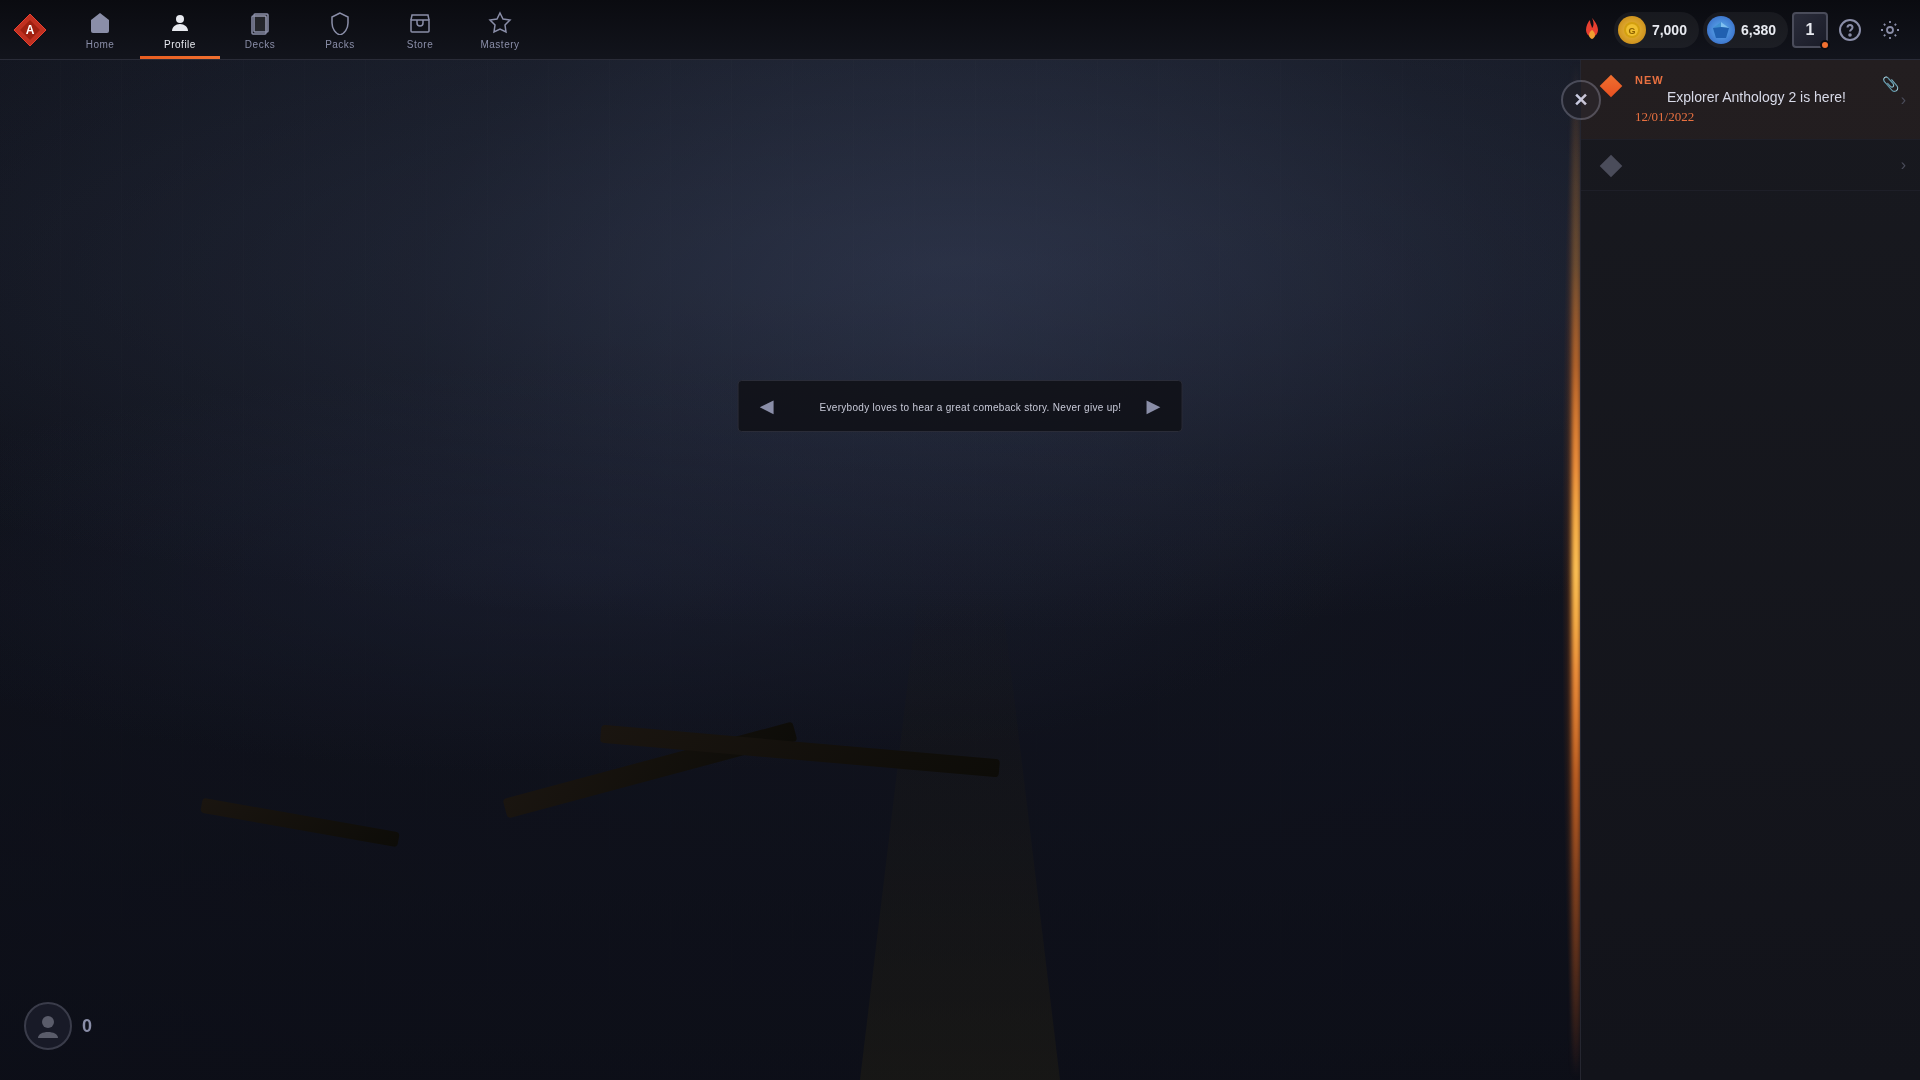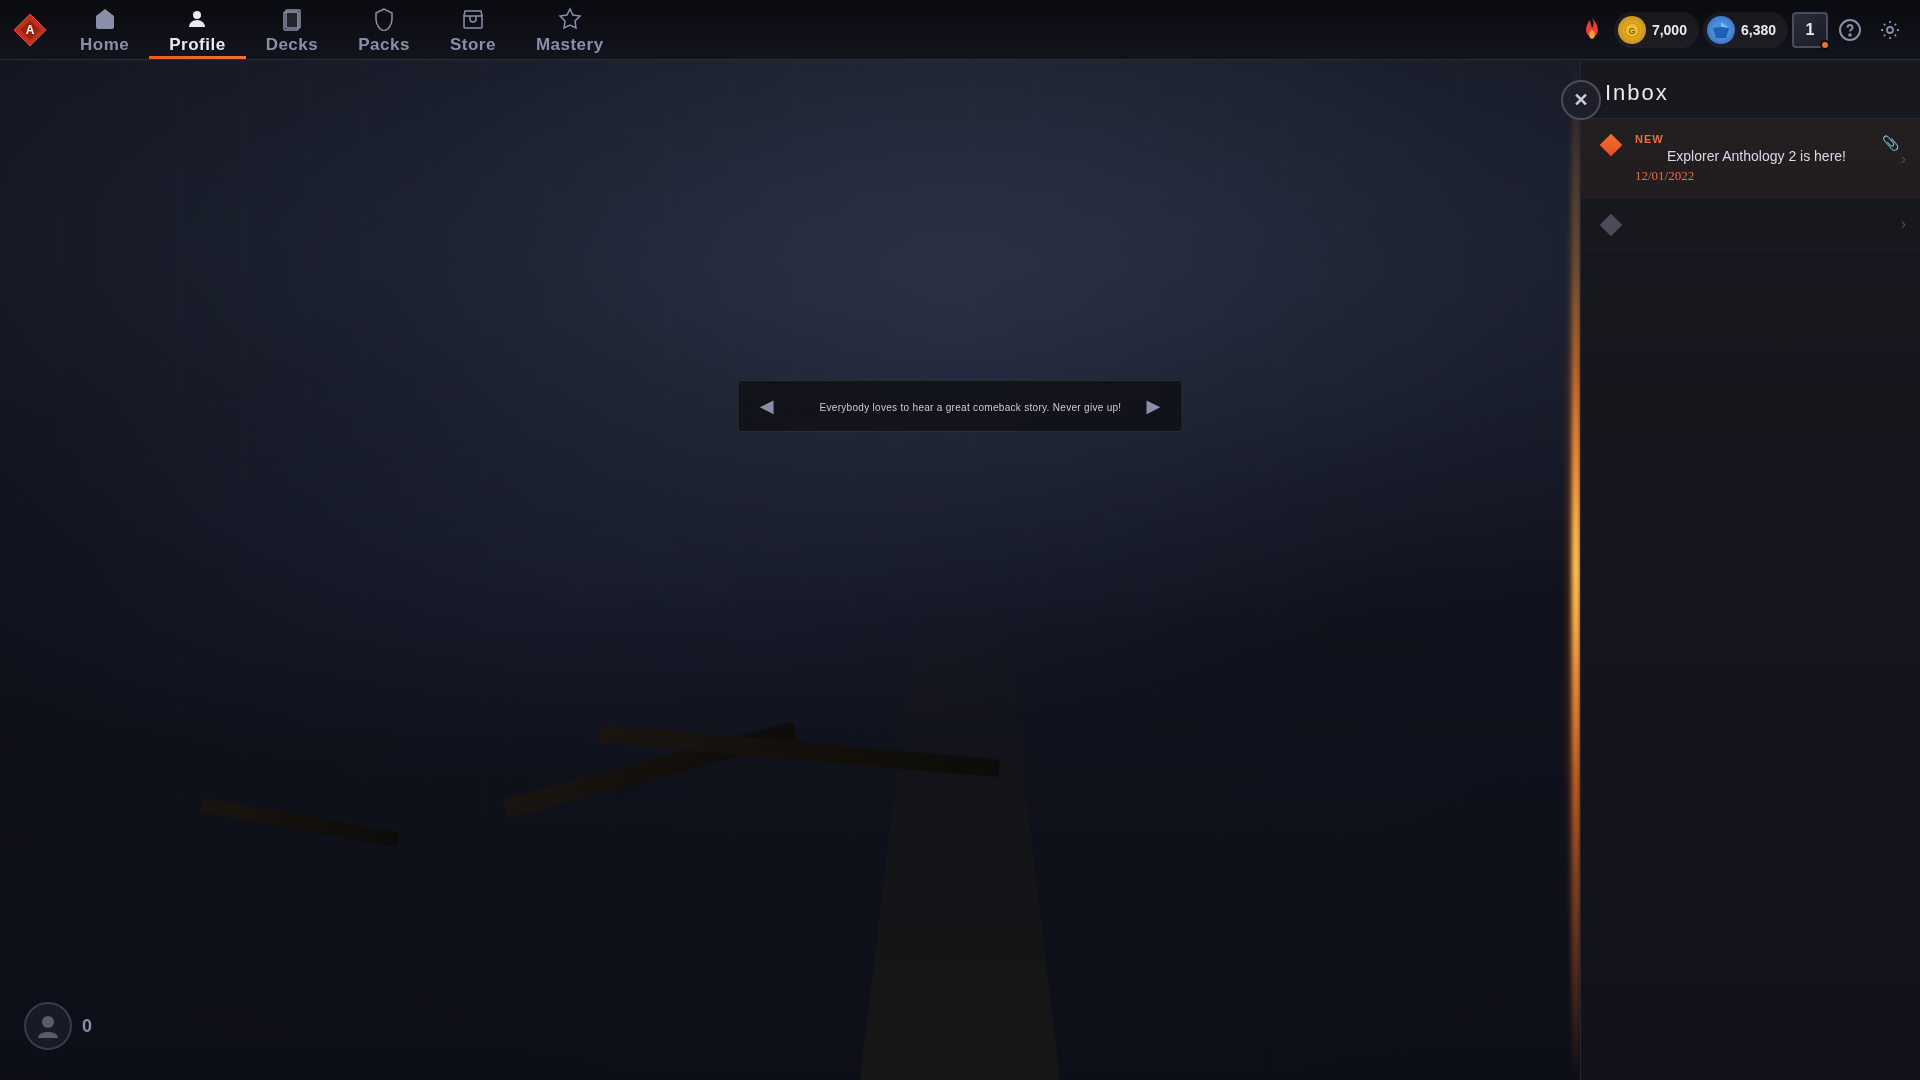--- a/index.html
+++ b/index.html
@@ -143,21 +143,21 @@
     }
 
     .nav-icon {
       width: 28px;
       height: 28px;
       display: flex;
       align-items: center;
       justify-content: center;
       font-size: 20px;
     }
-    .nav-label { font-size: 17px; letter-spacing: 0.5px; font-weight: bold; }
+    .nav-label { font-size: 10px; letter-spacing: 0.5px; }
 
     
     .nav-right {
       margin-left: auto;
       display: flex;
       align-items: center;
       gap: 4px;
       padding-right: 12px;
     }
 
@@ -584,23 +584,20 @@
   <span class="quote-text">Everybody loves to hear a great comeback story. Never give up!</span>
   <div class="quote-next">▶</div>
 </div>
 
 <div class="inbox-panel">
 
   <div class="inbox-close">
     <span>✕</span>
   </div>
 
-  <div class="inbox-header">
-    <span class="inbox-title">Inbox</span>
-  </div>
 
   <div class="inbox-item new-item">
     <div class="inbox-diamond">
       <div class="diamond-shape orange"></div>
     </div>
     <div class="inbox-content">
       <div class="inbox-new-badge">New</div>
       <div class="inbox-item-title">Explorer Anthology 2 is here!</div>
       <div class="inbox-item-date">12/01/2022</div>
     </div>

